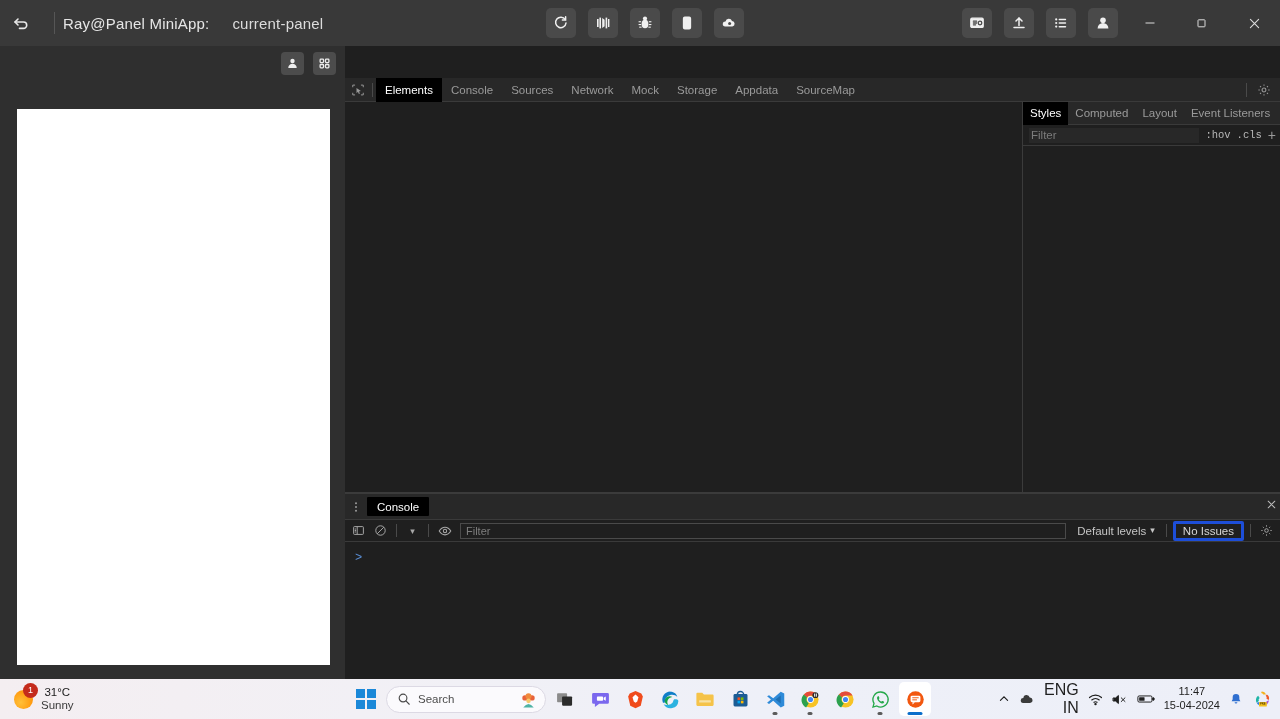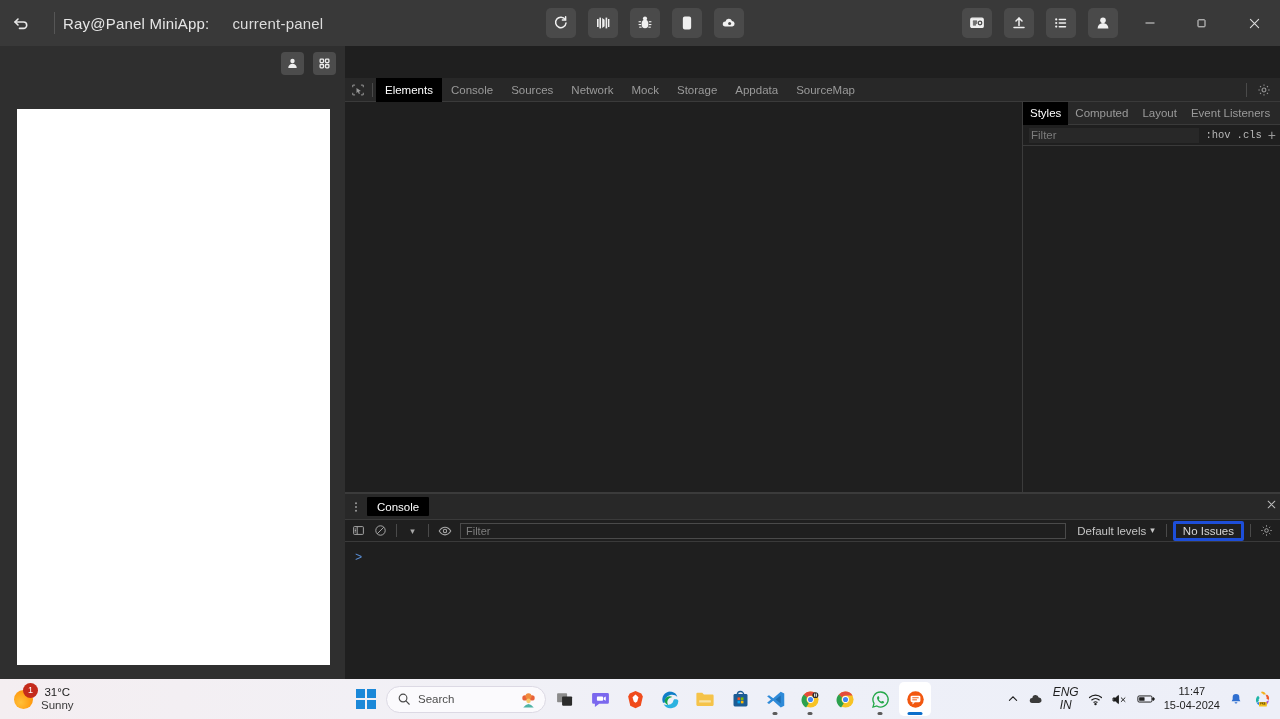--- a/index.html
+++ b/index.html
@@ -203,21 +203,21 @@
     position: relative; overflow: hidden;
   }
   .searchbox .sq { color: #4a4a4a; display: flex; }
   .searchbox .stxt { font-size: 11.5px; color: #4d4d4d; }
   .tbicon { width: 32px; height: 34px; display: flex; align-items: center; justify-content: center; position: relative; }
   .tbicon.active { background: #ffffff; border-radius: 5px; }
   .run-dot { position: absolute; bottom: 1px; left: 50%; transform: translateX(-50%); width: 5px; height: 3px; border-radius: 2px; background: #5b5b5b; }
   .run-bar { position: absolute; bottom: 1px; left: 50%; transform: translateX(-50%); width: 15px; height: 3px; border-radius: 2px; background: #0a6ecb; }
   .tray { position: absolute; right: 0; display: flex; align-items: center; gap: 9px; padding-right: 8px; }
   .tray-ico { display: flex; align-items: center; justify-content: center; color: #1f1f1f; }
-  .lang { font-size: 12px; color: #1f1f1f; line-height: 1.1; text-align: center; font-style: italic; }
+  .lang { font-size: 16px; color: #1f1f1f; line-height: 1.1; text-align: right; }
   .clock { font-size: 11px; color: #1f1f1f; line-height: 1.25; text-align: center; }
 </style>
 </head>
 <body>
 
 <div class="app">
 
   <div class="titlebar">
     <div class="tb-back">
       <svg width="20" height="20" viewBox="0 0 20 20" fill="none" stroke="currentColor" stroke-width="1.6" stroke-linecap="round" stroke-linejoin="round">

